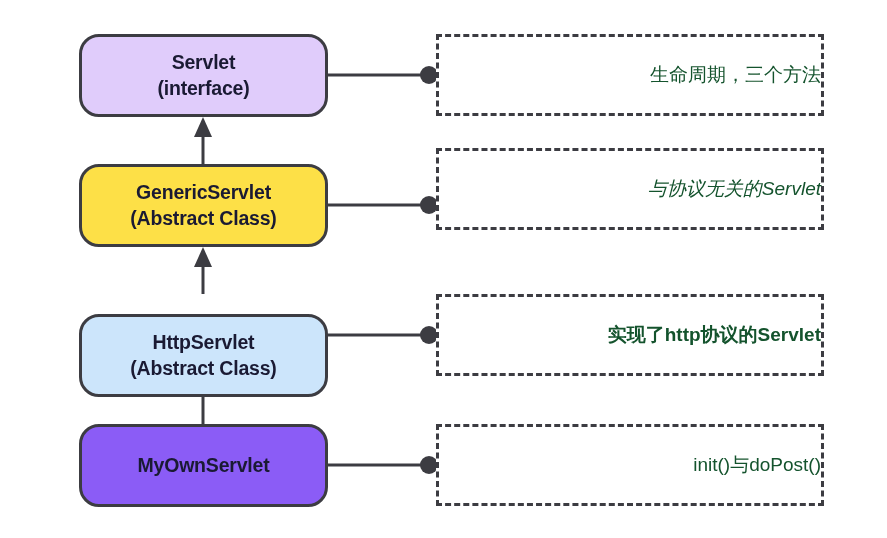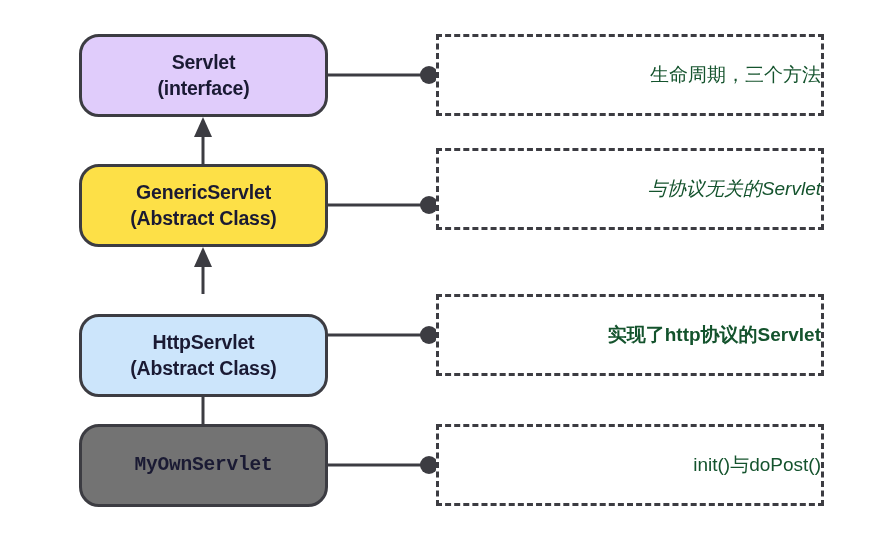--- a/index.html
+++ b/index.html
@@ -139,21 +139,21 @@
   <div class="class-box box-genericservlet" style="background: #fde047;">
     <span class="line1">GenericServlet</span>
     <span class="line2">(Abstract Class)</span>
   </div>
 
   <div class="class-box box-httpservlet" style="background: rgb(204, 229, 251);">
     <span class="line1">HttpServlet</span>
     <span class="line2">(Abstract Class)</span>
   </div>
 
-  <div class="class-box box-myownservlet" style="background: #737373; font-family: Liberation Mono, monospace;">
+  <div class="class-box box-myownservlet" style="background: #8b5cf6;">
     <span class="line1">MyOwnServlet</span>
   </div>
 
   <div class="note-box note-1">
     <span class="nline">生命周期，三个方法</span>
   </div>
 
   <div class="note-box note-2">
     <span class="nline">与协议无关的Servlet</span>
   </div>

